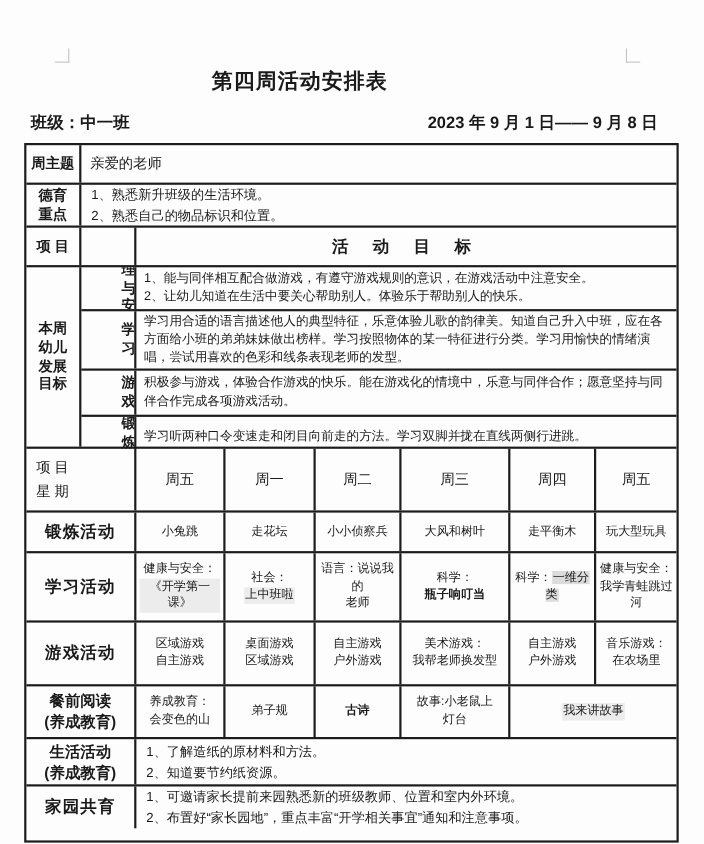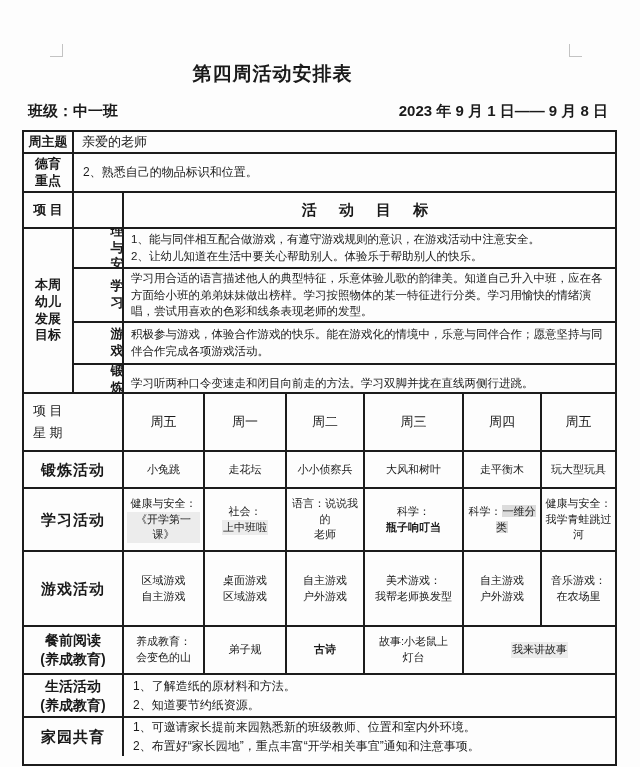--- a/index.html
+++ b/index.html
@@ -7,21 +7,21 @@
     width:640px;height:767px;position:relative;overflow:hidden;
     background:#fdfdfd;color:#1a1a1a;
     font-family:"Liberation Sans","DejaVu Sans",sans-serif;
   }
   .mark{position:absolute;width:12px;height:12px;}
   .mark-l{left:50px;top:44px;border-right:1px solid #c3c3c3;border-bottom:1px solid #c3c3c3;}
   .mark-r{left:569px;top:44px;border-left:1px solid #c3c3c3;border-bottom:1px solid #c3c3c3;}
   .title{position:absolute;top:61px;left:0;width:545px;text-align:center;
          font-size:19px;font-weight:bold;letter-spacing:1px;}
   .class-label{position:absolute;top:102px;left:28px;font-size:15px;font-weight:bold;}
-  .date-range{position:absolute;top:102px;right:32px;font-size:15px;font-weight:bold;}
+  .date-range{position:absolute;top:102px;right:42px;font-size:15px;font-weight:bold;}
 
   .sheet{position:absolute;left:22px;top:130px;width:595px;height:636px;
          border:2px solid #1c1c1c;box-sizing:border-box;background:#fdfdfd;}
   .tr{display:flex;border-bottom:2px solid #1c1c1c;box-sizing:border-box;}
   .tr:last-child{border-bottom:none;}
   .td{border-right:2px solid #1c1c1c;box-sizing:border-box;overflow:hidden;
       display:flex;align-items:center;}
   .td:last-child{border-right:none;}
   .flex1{flex:1 1 auto;}
   .wA{flex:0 0 50px;}
@@ -55,29 +55,30 @@
 
 <div class="mark mark-l"></div>
 <div class="mark mark-r"></div>
 
 <div class="title">第四周活动安排表</div>
 <div class="class-label">班级：中一班</div>
 <div class="date-range">2023 年 9 月 1 日—— 9 月 8 日</div>
 
 <div class="sheet">
 
-  <div class="tr" style="height:22px">
+  <div class="tr" style="height:36px">
     <div class="td lbl wA">周主题</div>
     <div class="td val flex1">亲爱的老师</div>
   </div>
 
   <div class="tr" style="height:39px">
     <div class="td lbl wA">德育
 重点</div>
     <div class="td list flex1">
+      <div>1、熟悉新升班级的生活环境。</div>
       <div>2、熟悉自己的物品标识和位置。</div>
     </div>
   </div>
 
   <div class="tr" style="height:36px">
     <div class="td lbl wA">项 目</div>
     <div class="td wB"></div>
     <div class="td goal-hd flex1">活 动 目 标</div>
   </div>
 
@@ -150,21 +151,21 @@
       <div class="b">瓶子响叮当</div>
     </div>
     <div class="td cell d5">
       <div><span>科学：</span><span class="hl">一维分类</span></div>
     </div>
     <div class="td cell flex1">健康与安全：
 我学青蛙跳过
 河</div>
   </div>
 
-  <div class="tr" style="height:75px">
+  <div class="tr" style="height:58px">
     <div class="td lbl lbl-big wLbl">游戏活动</div>
     <div class="td cell d1">区域游戏
 自主游戏</div>
     <div class="td cell d2">桌面游戏
 区域游戏</div>
     <div class="td cell d3">自主游戏
 户外游戏</div>
     <div class="td cell d4">美术游戏：
 我帮老师换发型</div>
     <div class="td cell d5">自主游戏

